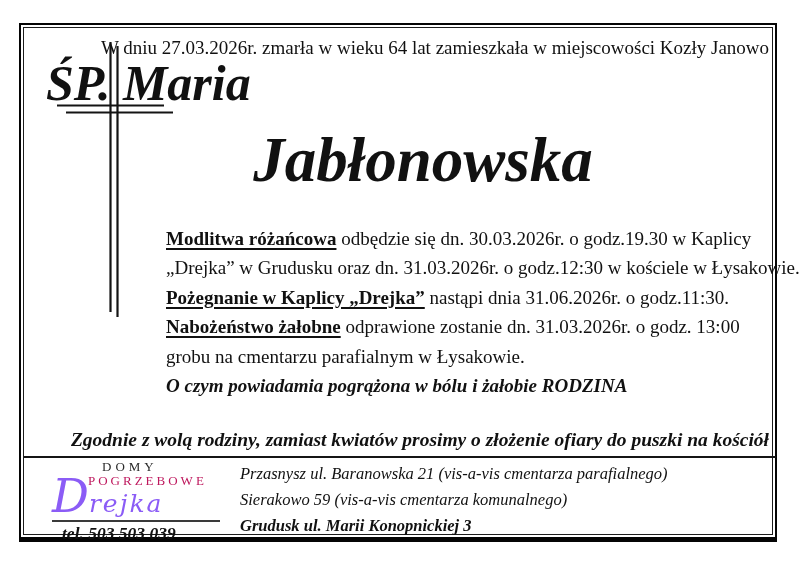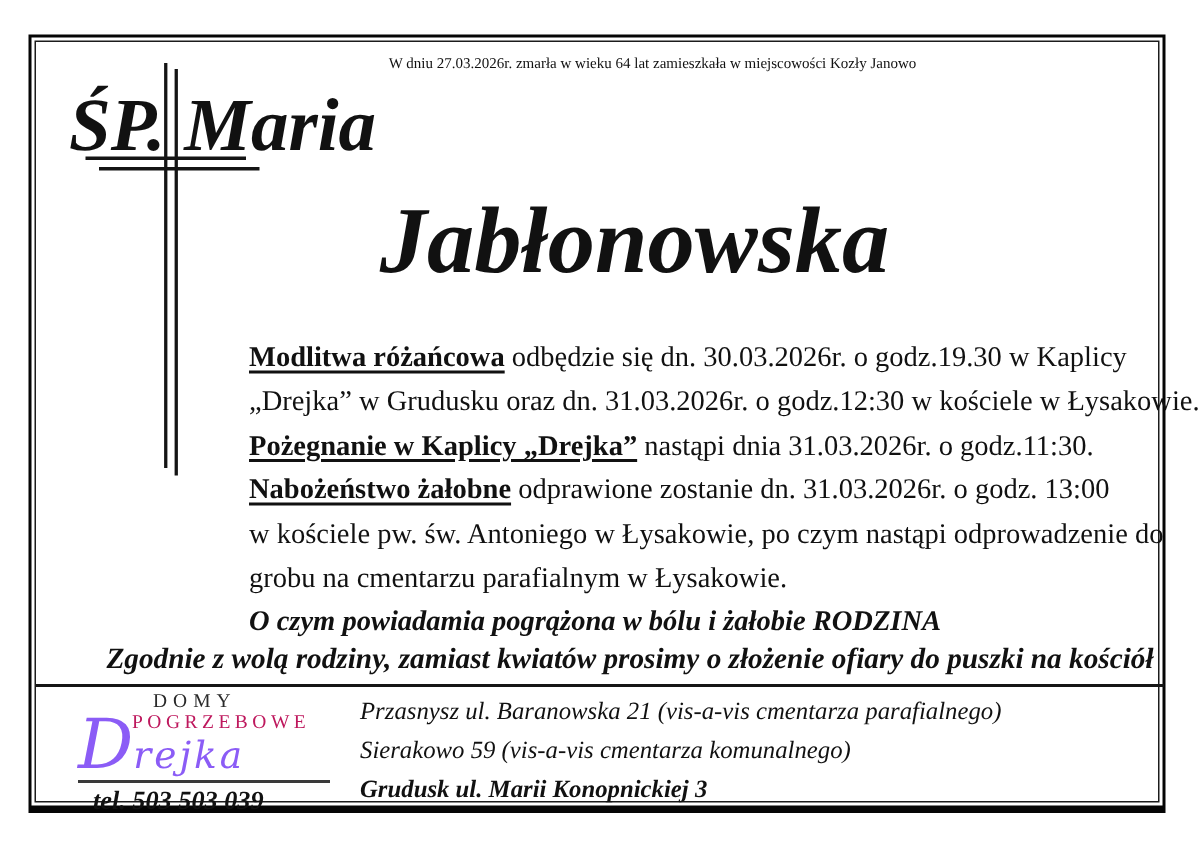--- a/index.html
+++ b/index.html
@@ -10,21 +10,21 @@
   .frame-outer{
     position:absolute;left:19px;top:23px;right:23px;bottom:23px;
     border:2px solid #050505;border-bottom-width:5px;background:#fff;
   }
   .frame-inner{
     position:absolute;inset:2px;border:1px solid #1c1c1c;
   }
   .cross{position:absolute;left:50px;top:35px;}
   .intro{
     position:absolute;top:37px;left:90px;right:20px;text-align:center;
-    font-size:10px;white-space:nowrap;
+    font-size:19px;white-space:nowrap;
   }
   .honorific{
     position:absolute;top:56px;left:46px;right:0;
     font-size:50px;font-weight:bold;font-style:italic;line-height:1.1;
   }
   .surname{
     position:absolute;top:126px;left:46px;right:0;text-align:center;
     font-size:63px;font-weight:bold;font-style:italic;line-height:1.1;
   }
   .body-block{
@@ -104,27 +104,24 @@
 <div class="surname">Jabłonowska</div>
 
 <div class="body-block">
   <div class="body-line">
     <span class="lead">Modlitwa różańcowa</span><span> odbędzie się dn. 30.03.2026r. o godz.19.30 w Kaplicy</span>
   </div>
   <div class="body-line">
     <span>„Drejka” w Grudusku oraz dn. 31.03.2026r. o godz.12:30 w kościele w Łysakowie.</span>
   </div>
   <div class="body-line">
-    <span class="lead">Pożegnanie w Kaplicy „Drejka”</span><span> nastąpi dnia 31.03.2026r. o godz.11:30.</span>
+    <span class="lead">Pożegnanie w Kaplicy „Drejka”</span><span> nastąpi dnia 31.06.2026r. o godz.11:30.</span>
   </div>
   <div class="body-line">
     <span class="lead">Nabożeństwo żałobne</span><span> odprawione zostanie dn. 31.03.2026r. o godz. 13:00</span>
-  </div>
-  <div class="body-line">
-    <span>w kościele pw. św. Antoniego w Łysakowie, po czym nastąpi odprowadzenie do</span>
   </div>
   <div class="body-line">
     <span>grobu na cmentarzu parafialnym w Łysakowie.</span>
   </div>
   <div class="body-line family-line">O czym powiadamia pogrążona w bólu i żałobie RODZINA</div>
 </div>
 
 <div class="wish-line">Zgodnie z wolą rodziny, zamiast kwiatów prosimy o złożenie ofiary do puszki na kościół</div>
 
 <div class="divider"></div>

